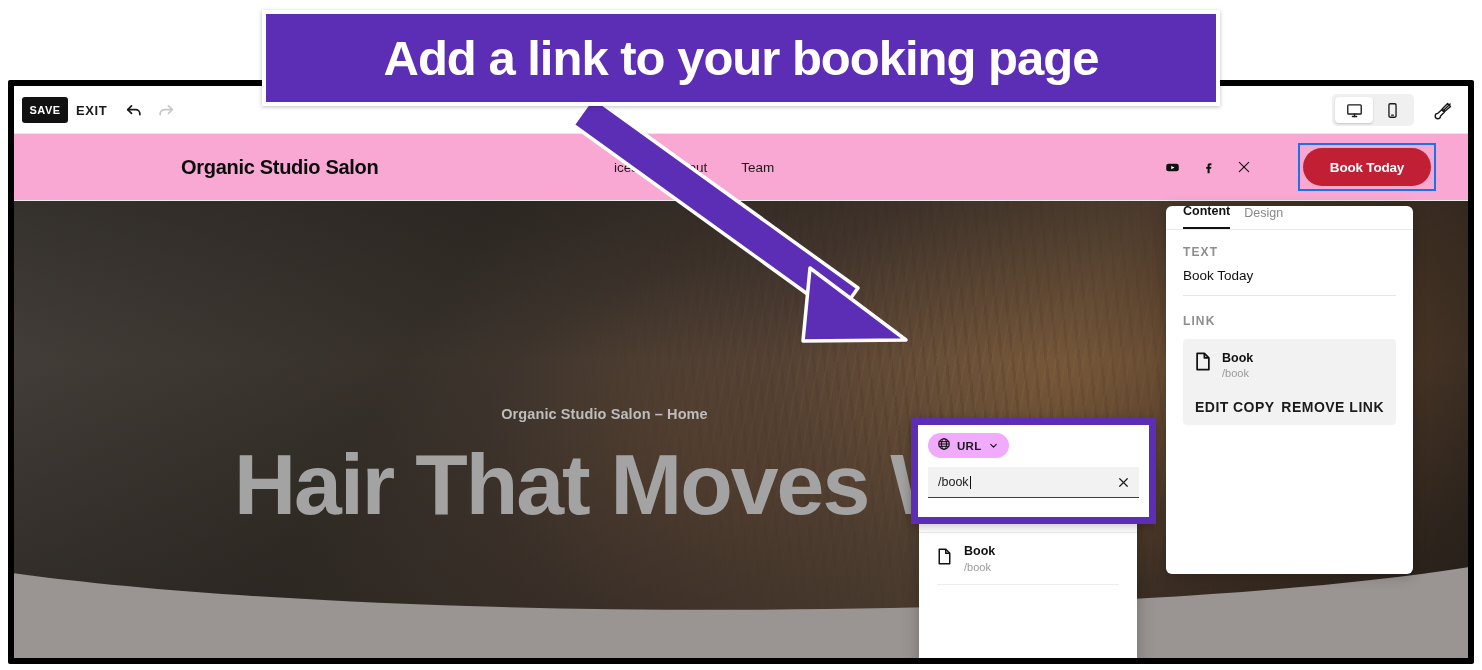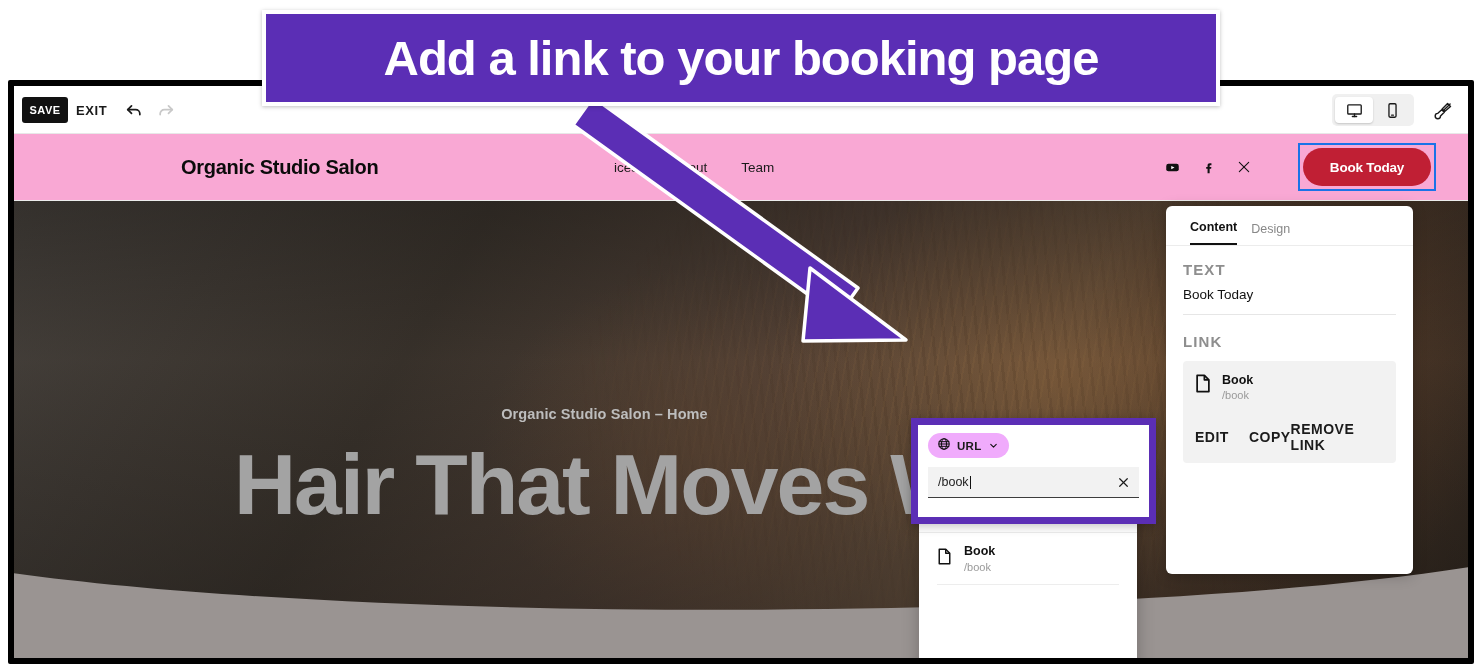--- a/index.html
+++ b/index.html
@@ -152,46 +152,46 @@
 
   
   .side-panel {
     position:absolute; left: 1152px; top: 120px;
     width: 247px; height: 368px;
     background:#ffffff; border-radius: 6px;
     box-shadow: 0 2px 14px rgba(0,0,0,.22);
     overflow:hidden;
   }
   .panel-tabs {
-    position:relative; height: 40px; border-bottom:1px solid #ececec;
-    display:flex; align-items:flex-end; padding-left: 24px; gap: 14px;
+    position:relative; height: 24px; border-bottom:1px solid #ececec;
+    display:flex; align-items:flex-end; padding-left: 17px; gap: 14px;
   }
   .panel-tab {
     font-size: 12.5px; color:#888888; padding-bottom: 9px; cursor:pointer;
   }
   .panel-tab.active { color:#111111; font-weight:bold; border-bottom: 2px solid #111111; }
   .panel-sec-label {
-    font-size: 15px; font-weight:bold; letter-spacing:1.1px; color:#8e8e8e;
+    font-size: 12px; font-weight:bold; letter-spacing:1.1px; color:#8e8e8e;
   }
   .panel-body { padding: 15px 17px 0 17px; }
   .text-value { font-size:13.5px; color:#111111; margin-top: 9px; padding-bottom: 12px; }
   .panel-div { height:1px; background:#e6e6e6; margin: 0 0 18px 0; }
 
   .link-card {
     background:#f2f2f2; border-radius:4px; padding: 12px 12px 10px 12px;
   }
   .link-card-top { display:flex; align-items:flex-start; gap: 11px; }
   .link-card-title { font-size: 12.5px; font-weight:bold; color:#111111; line-height:1.15; }
   .link-card-url { font-size: 11px; color:#9a9a9a; margin-top: 2px; }
   .link-card-actions {
     display:flex; align-items:center; margin-top: 20px;
     font-size: 14px; font-weight:bold; letter-spacing:.5px; color:#1b1b1b;
   }
   .link-card-actions .a1 { cursor:pointer; }
-  .link-card-actions .a2 { cursor:pointer; margin-left: 20px; }
+  .link-card-actions .a2 { cursor:pointer; margin-left: 4px; }
   .link-card-actions .a3 { cursor:pointer; margin-left: auto; }
 
   
   .url-dropdown {
     position:absolute; left: 905px; top: 360px;
     width: 218px; height: 310px;
     background:#ffffff;
     box-shadow: 0 3px 16px rgba(0,0,0,.26);
     overflow:hidden;
   }

